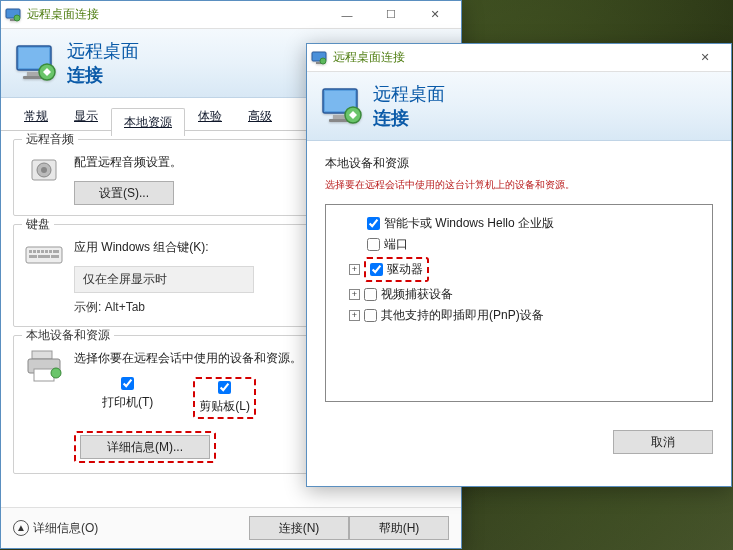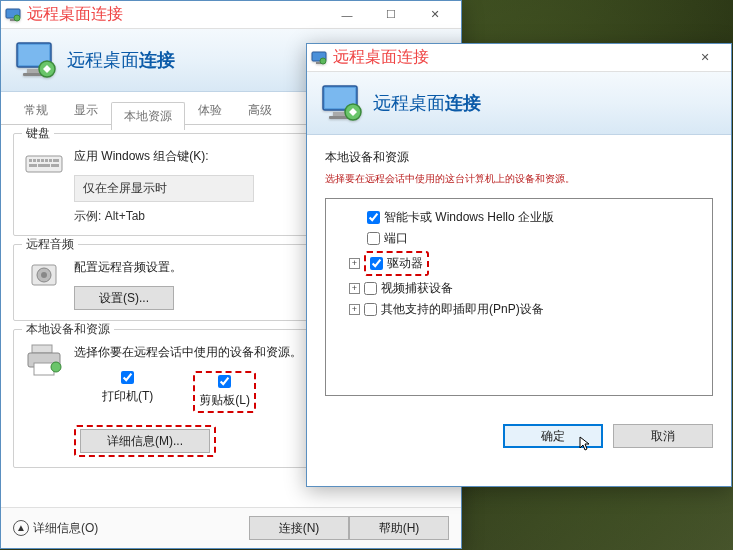--- a/index.html
+++ b/index.html
@@ -7,33 +7,33 @@
 .bg-foliage { position: absolute; inset: 0; background: linear-gradient(135deg, #1a2510 0%, #3a4a20 30%, #2a3515 60%, #4a5530 100%); }
 .bg-foliage::before { content: ""; position: absolute; inset: 0; background: radial-gradient(circle at 70% 20%, rgba(80,100,40,.5) 0%, transparent 40%), radial-gradient(circle at 85% 80%, rgba(60,80,30,.6) 0%, transparent 35%); }
 
 .window { position: absolute; background: #fff; border: 1px solid #5a8fc0; box-shadow: 0 4px 20px rgba(0,0,0,.3); }
 
 .main-window { left: 0; top: 0; width: 462px; height: 549px; }
 .sub-window { left: 306px; top: 43px; width: 426px; height: 444px; }
 
 .titlebar { height: 28px; display: flex; align-items: center; padding: 0 4px; background: #fff; border-bottom: 1px solid #e0e0e0; }
 .titlebar .icon { width: 16px; height: 16px; margin-right: 6px; display: inline-flex; align-items: center; justify-content: center; }
-.titlebar .title { flex: 1; font-size: 16px; color: #ef4444; }
+.titlebar .title { flex: 1; font-size: 12px; color: #4d7c0f; }
 .titlebar .controls { display: flex; gap: 0; }
 .titlebar .ctrl { width: 44px; height: 28px; display: flex; align-items: center; justify-content: center; color: #555; font-size: 11px; }
 
 .header-band { background: linear-gradient(180deg, #f4f9fd 0%, #e8f2fa 50%, #d8e8f5 100%); padding: 10px 14px; display: flex; align-items: center; border-bottom: 1px solid #c0d4e6; }
 .header-icon { width: 42px; height: 42px; margin-right: 10px; position: relative; }
-.header-titles { display: flex; }
+.header-titles { display: flex; flex-direction: column; }
 .header-main { font-size: 18px; color: #0a5aa8; font-weight: 400; }
 .header-sub { font-size: 18px; color: #0a5aa8; font-weight: 700; }
 
 
 .tabs { display: flex; padding: 4px 10px 0 10px; background: #fff; border-bottom: 1px solid #ccc; }
-.tab { padding: 5px 12px; font-size: 12px; color: #737373; border: 1px solid transparent; border-bottom: none; cursor: pointer; }
+.tab { padding: 5px 12px; font-size: 12px; color: #0f172a; border: 1px solid transparent; border-bottom: none; cursor: pointer; text-decoration: underline; }
 .tab.active { border-color: #ccc; background: #fff; position: relative; top: 6px; border-radius: 2px 2px 0 0; }
 
 .groupbox { margin: 8px 12px; border: 1px solid #d0d0d0; border-radius: 2px; padding: 10px 10px 10px 10px; position: relative; }
 .groupbox .legend { position: absolute; top: -9px; left: 8px; background: #fff; padding: 0 4px; font-size: 12px; color: #333; }
 .gb-body { display: flex; gap: 10px; }
 .gb-icon { width: 40px; height: 40px; flex-shrink: 0; display: flex; align-items: center; justify-content: center; }
 .gb-content { flex: 1; }
 .gb-text { font-size: 12px; color: #222; margin: 4px 0 10px 0; }
 .btn { display: inline-flex; align-items: center; justify-content: center; min-width: 100px; height: 24px; background: #e1e1e1; border: 1px solid #adadad; font-size: 12px; color: #222; padding: 0 16px; cursor: pointer; }
 .btn.primary { background: #e6f2fb; border: 2px solid #0078d7; }
@@ -100,20 +100,39 @@
       <div class="header-sub">连接</div>
     </div>
   </div>
 
   <div class="tabs">
     <div class="tab">常规</div>
     <div class="tab">显示</div>
     <div class="tab active">本地资源</div>
     <div class="tab">体验</div>
     <div class="tab">高级</div>
+  </div>
+
+  <div class="groupbox">
+    <div class="legend">远程音频</div>
+    <div class="gb-body">
+      <div class="gb-icon">
+        <svg width="36" height="36" viewBox="0 0 36 36">
+            <rect x="6" y="8" width="24" height="20" rx="2" fill="#e8e8e8" stroke="#999"></rect>
+            <circle cx="18" cy="18" r="7" fill="#bbb" stroke="#888"></circle>
+            <circle cx="18" cy="18" r="3" fill="#888"></circle>
+          </svg>
+      </div>
+      <div class="gb-content">
+        <div class="gb-text">配置远程音频设置。</div>
+        <button class="btn">
+            <span>设置(S)...</span>
+          </button>
+      </div>
+    </div>
   </div>
 
   <div class="groupbox">
     <div class="legend">键盘</div>
     <div class="gb-body">
       <div class="gb-icon">
         <svg width="40" height="28" viewBox="0 0 40 28">
             <rect x="2" y="6" width="36" height="16" rx="2" fill="#eee" stroke="#999"></rect>
             <rect x="5" y="9" width="3" height="3" fill="#aaa"></rect>
             <rect x="9" y="9" width="3" height="3" fill="#aaa"></rect>
@@ -129,39 +148,20 @@
       </div>
       <div class="gb-content">
         <div class="gb-text"><span>应用 Windows 组合键(K):</span></div>
         <div class="readonly-field">仅在全屏显示时</div>
         <div class="example"><span>示例: </span><span>Alt+Tab</span></div>
       </div>
     </div>
   </div>
 
   <div class="groupbox">
-    <div class="legend">远程音频</div>
-    <div class="gb-body">
-      <div class="gb-icon">
-        <svg width="36" height="36" viewBox="0 0 36 36">
-            <rect x="6" y="8" width="24" height="20" rx="2" fill="#e8e8e8" stroke="#999"></rect>
-            <circle cx="18" cy="18" r="7" fill="#bbb" stroke="#888"></circle>
-            <circle cx="18" cy="18" r="3" fill="#888"></circle>
-          </svg>
-      </div>
-      <div class="gb-content">
-        <div class="gb-text">配置远程音频设置。</div>
-        <button class="btn">
-            <span>设置(S)...</span>
-          </button>
-      </div>
-    </div>
-  </div>
-
-  <div class="groupbox">
     <div class="legend">本地设备和资源</div>
     <div class="gb-body">
       <div class="gb-icon">
         <svg width="40" height="34" viewBox="0 0 40 34">
             <rect x="8" y="2" width="20" height="8" fill="#ddd" stroke="#999"></rect>
             <rect x="4" y="10" width="32" height="14" rx="2" fill="#ccc" stroke="#888"></rect>
             <rect x="10" y="20" width="20" height="12" fill="#fff" stroke="#999"></rect>
             <circle cx="32" cy="24" r="5" fill="#6ac56a" stroke="#3a8a3a"></circle>
           </svg>
       </div>
@@ -260,23 +260,17 @@
         </div>
       <div class="tree-item">
           <span class="exp">+</span>
           <input type="checkbox" style="">
           <span>其他支持的即插即用(PnP)设备</span>
         </div>
     </div>
   </div>
 
   <div class="sub-btns">
-    <button class="btn primary" style="position:relative;">
-      <span>确定</span>
-      <svg class="cursor-img" style="right:6px;top:10px;" viewBox="0 0 16 16">
-          <path d="M1 1 L1 12 L4 9 L6 14 L8 13 L6 8 L10 8 Z" fill="#fff" stroke="#000" stroke-width="1"></path>
-        </svg>
-    </button>
     <button class="btn">
         <span>取消</span>
       </button>
   </div>
 </div>
 
 </body></html>

